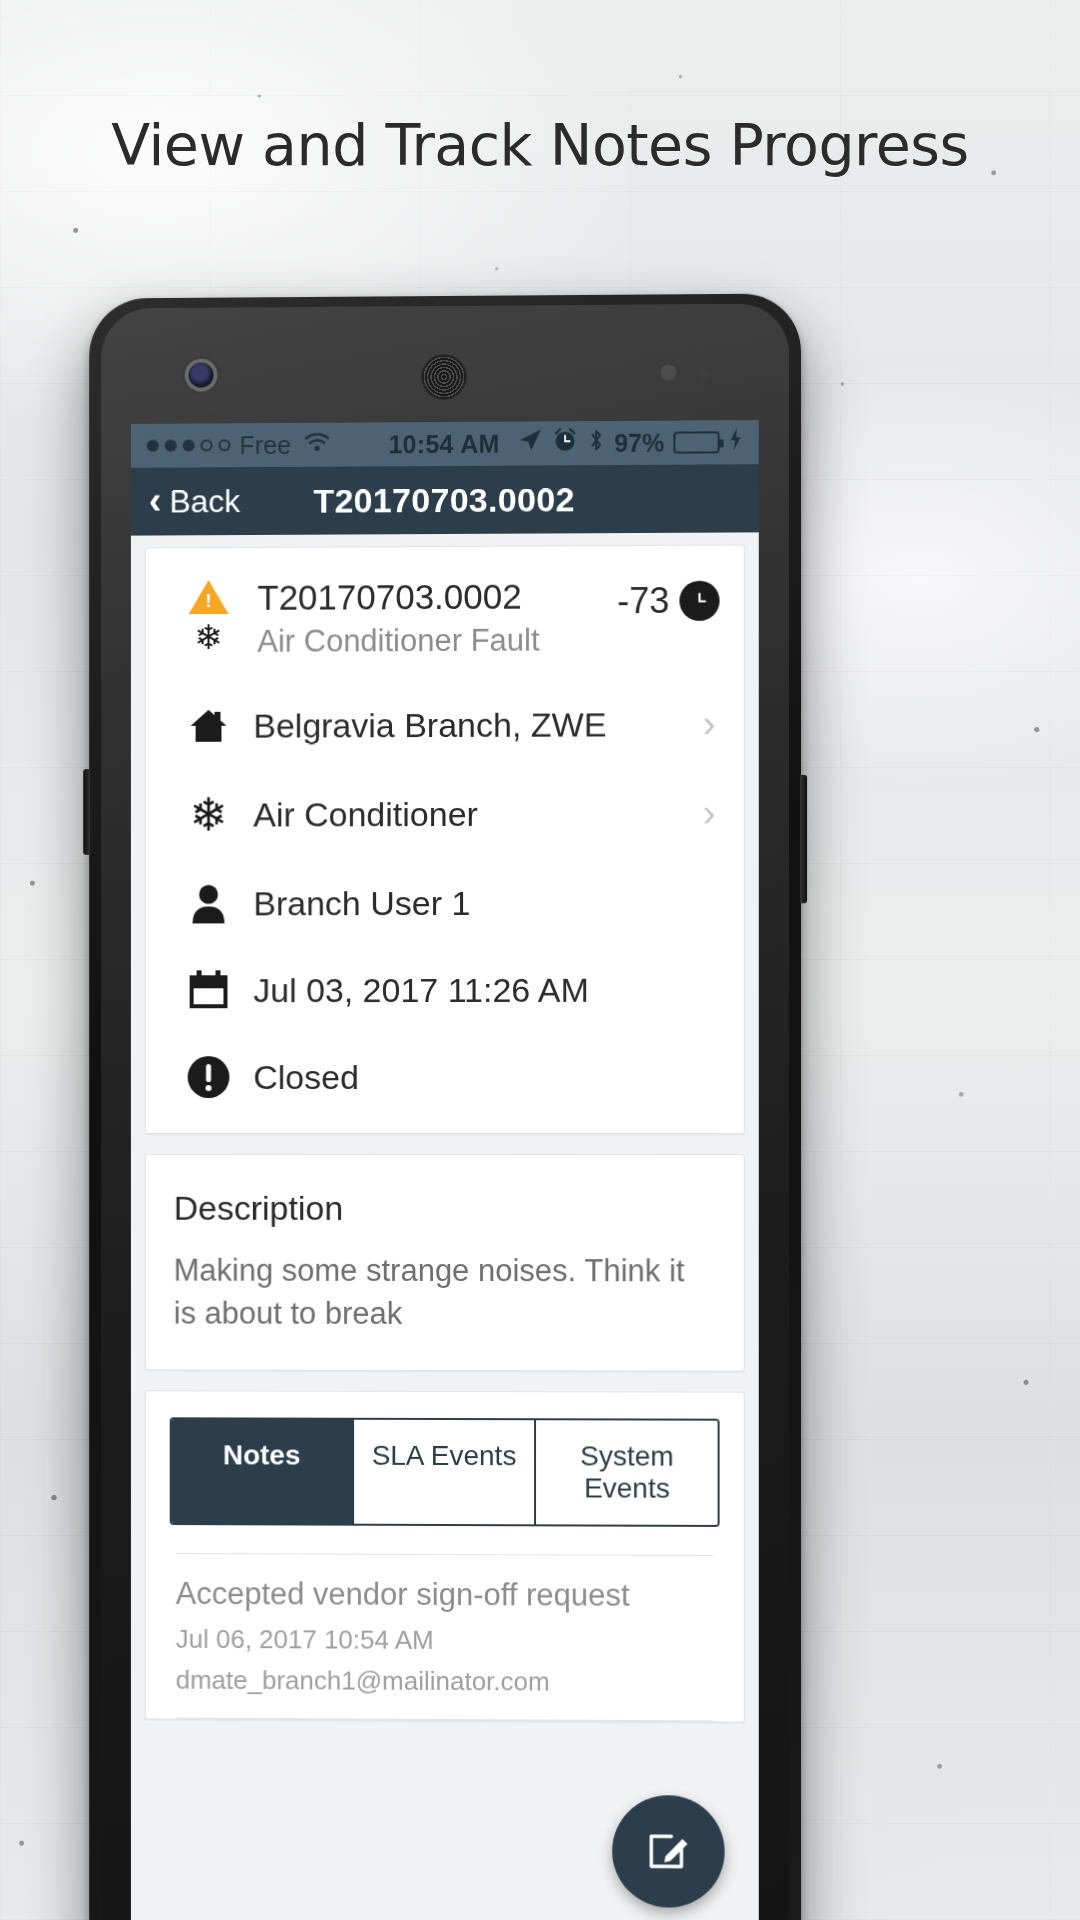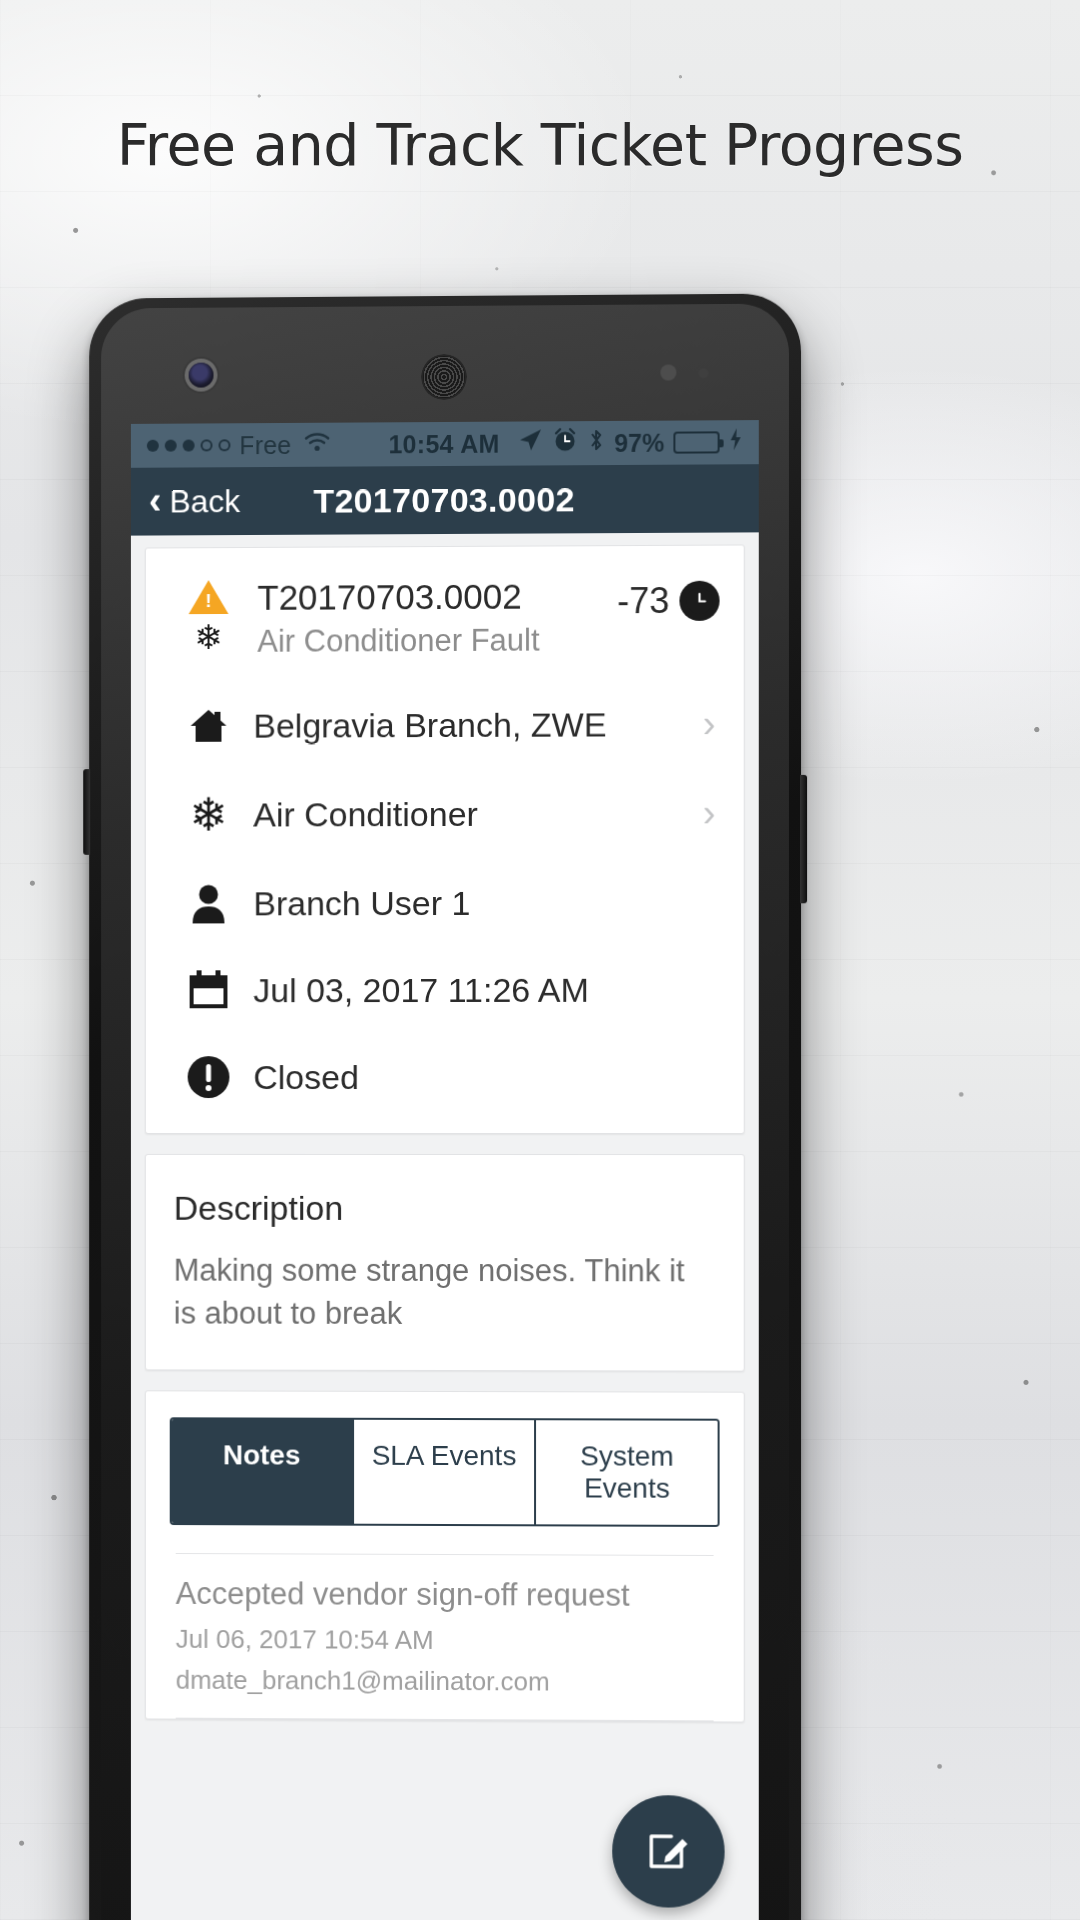--- a/index.html
+++ b/index.html
@@ -233,21 +233,21 @@
     width:112px; height:112px; border-radius:50%;
     background:#2c3e4b; display:flex; align-items:center; justify-content:center;
     box-shadow: 0 6px 14px rgba(0,0,0,.3);
   }
 </style>
 </head>
 <body>
 
 <div class="wall"></div>
 
-<div class="headline">Free and Track Ticket Progress</div>
+<div class="headline">View and Track Notes Progress</div>
 
 <div class="phone">
   <div class="side-btn-top"></div>
   <div class="side-btn-right"></div>
   <div class="phone-inner">
     <div class="front-cam"></div>
     <div class="earpiece"></div>
     <div class="sensor-a"></div>
     <div class="sensor-b"></div>
 

